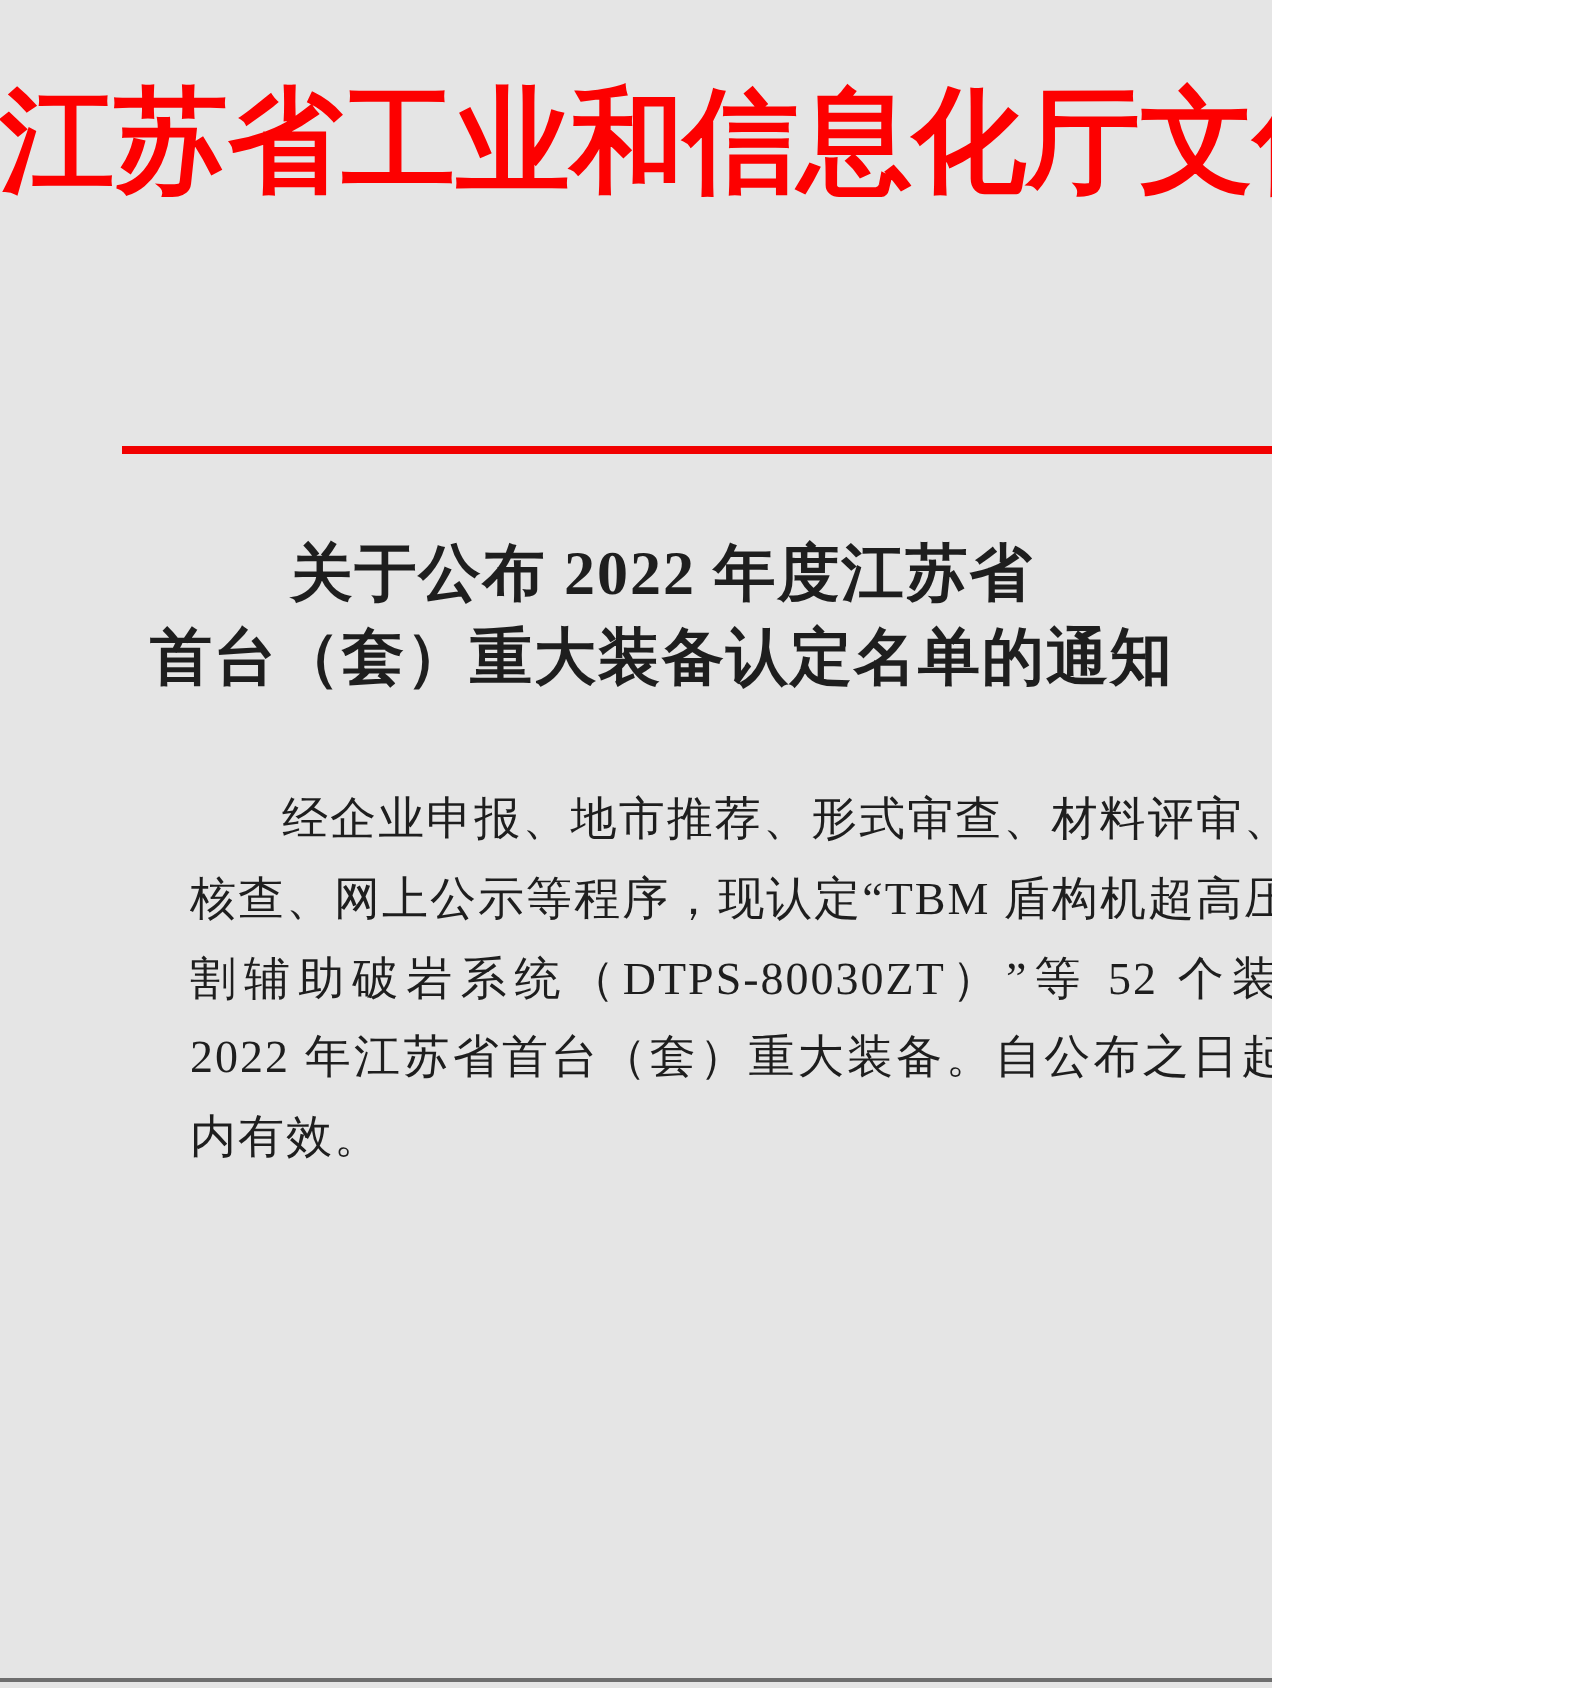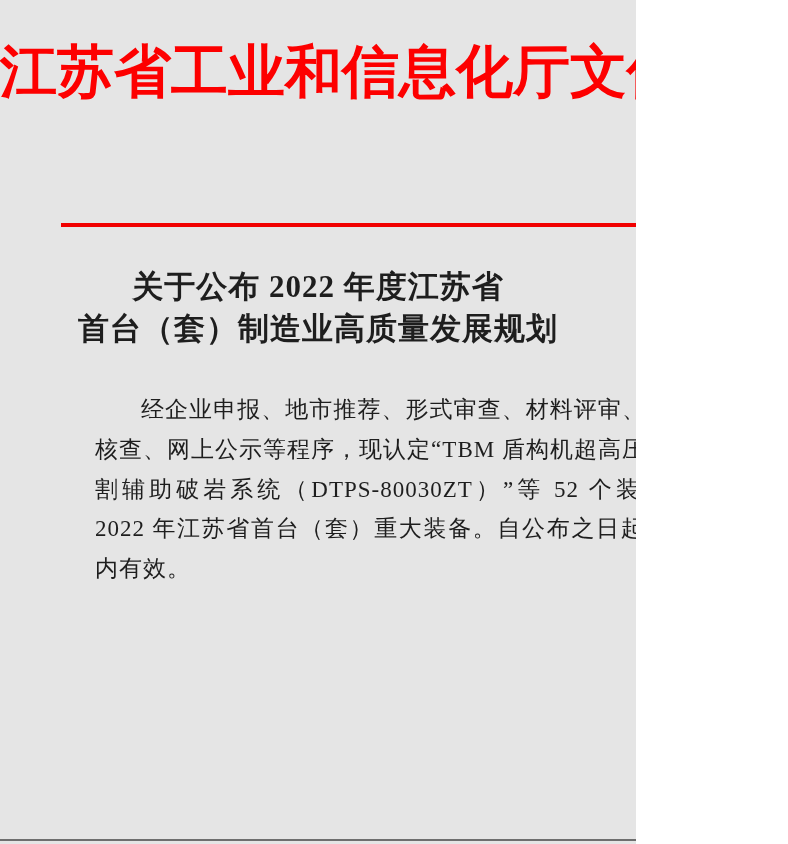--- a/index.html
+++ b/index.html
@@ -70,20 +70,21 @@
     position: absolute;
     top: 266px;
     left: 0;
     width: 100%;
     text-align: center;
     font-size: 31px;
     line-height: 42px;
     font-weight: bold;
     letter-spacing: 1px;
     color: var(--text-black, #1e1e1e);
+    padding-left: 13px;
   }
   .doc-body {
     position: absolute;
     top: 390px;
     left: 95px;
     width: 599px;
     font-size: 23px;
     line-height: 39.8px;
     text-align: justify;
     text-justify: inter-character;
@@ -103,21 +104,21 @@
 
 <div class="page">
 
   <div class="header-title">江苏省工业和信息化厅文件</div>
 
 
   <div class="red-divider"></div>
 
   <div class="notice-title">
     <div>关于公布 2022 年度江苏省</div>
-    <div>首台（套）制造业高质量发展规划</div>
+    <div>首台（套）重大装备认定名单的通知</div>
   </div>
 
   <div class="doc-body">
       <p class="indent">经企业申报、地市推荐、形式审查、材料评审、现场核查、网上公示等程序，现认定“TBM 盾构机超高压水切割辅助破岩系统（DTPS-80030ZT）”等 52 个装备为 2022 年江苏省首台（套）重大装备。自公布之日起三年内有效。</p>
     </div>
 
   <div class="edge-right"></div>
   <div class="edge-bottom"></div>
 
 </div>

